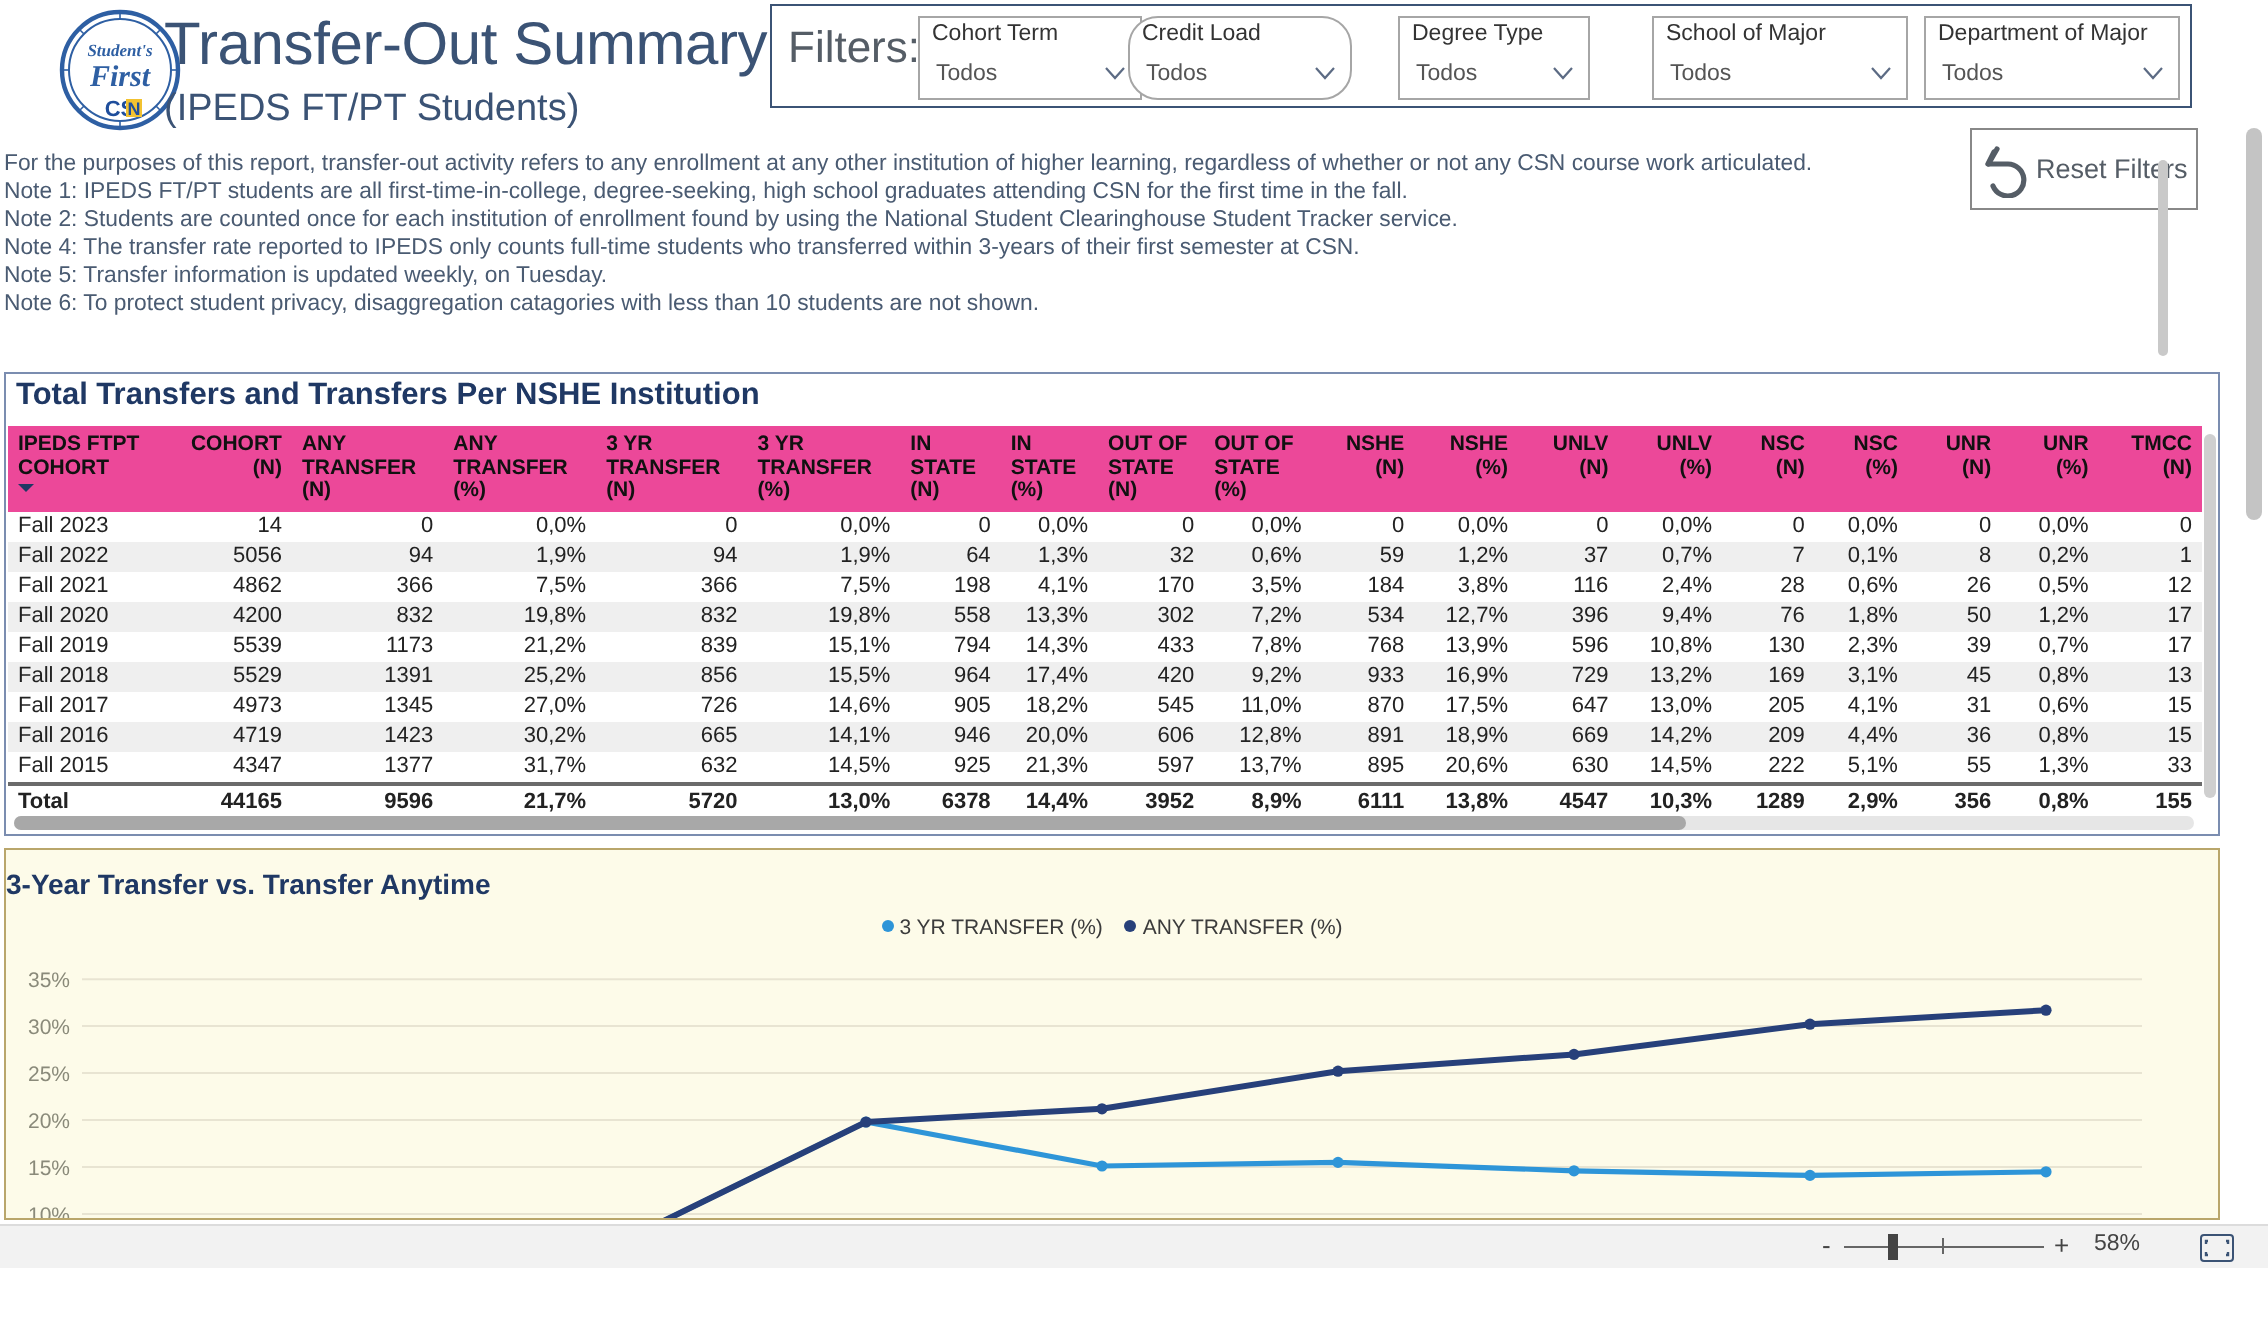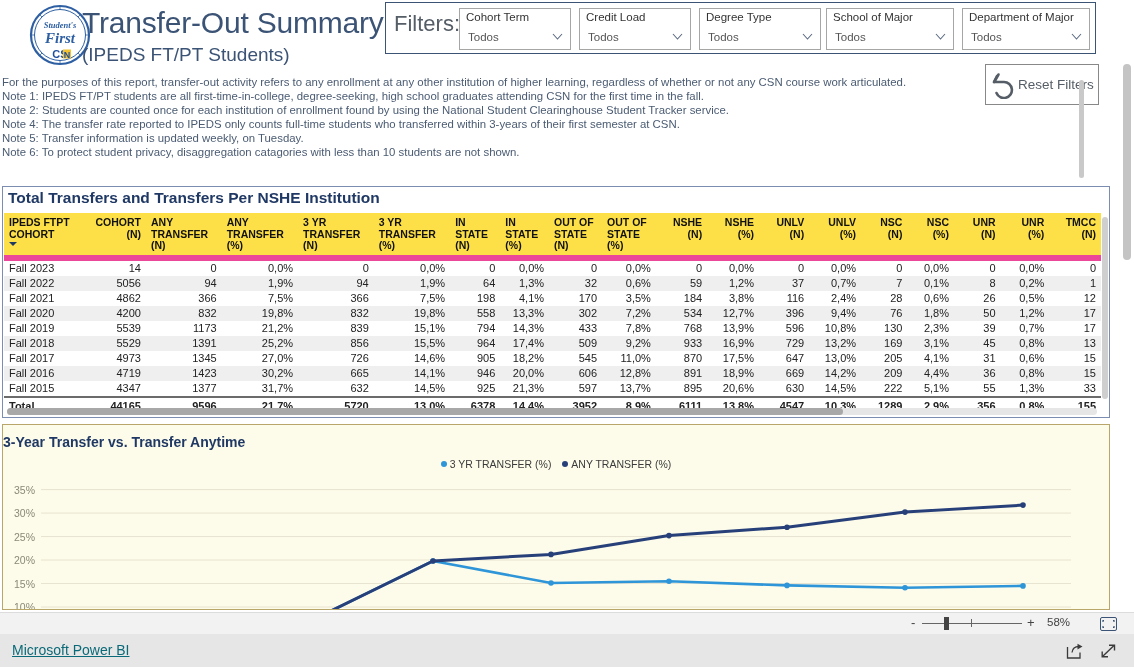--- a/index.html
+++ b/index.html
@@ -87,22 +87,22 @@
   }
   .grid-wrap {
     position:absolute; left:1px; top:26px; width:1097px; height:196px;
     overflow:hidden;
   }
   table.grid { border-collapse:collapse; table-layout:fixed; }
   table.grid th {
     font-size:10.5px; font-weight:bold; color:#111;
     text-align:left; vertical-align:top;
     padding:4px 5px 3px 5px;
-    border-bottom:6px solid #ec4899;
-    background:#fde047;
+    border-bottom:1px solid #ec4899;
+    background:#ec4899;
     height:34px;
     line-height:11.5px;
   }
   table.grid th.num { text-align:right; }
   table.grid td {
     font-size:11px; color:#222;
     padding:1.5px 5px;
     height:15px;
     white-space:nowrap;
   }
@@ -237,31 +237,31 @@
       <div class="filter-box" style="left:73px; width:112px;">
         <div class="filter-title">Cohort Term</div>
         <div class="filter-value">Todos</div>
         <span class="chev">
           <svg viewBox="0 0 11 7">
               <path d="M1 1 L5.5 6 L10 1" fill="none" stroke="#5c6b84" stroke-width="1.1"></path>
             </svg>
         </span>
       </div>
 
-      <div class="filter-box" style="left:193px; width:112px;">
+      <div class="filter-box" style="left:178px; width:112px;border-radius:15px;">
         <div class="filter-title">Credit Load</div>
         <div class="filter-value">Todos</div>
         <span class="chev">
           <svg viewBox="0 0 11 7">
               <path d="M1 1 L5.5 6 L10 1" fill="none" stroke="#5c6b84" stroke-width="1.1"></path>
             </svg>
         </span>
       </div>
 
-      <div class="filter-box" style="left:313px; width:122px;">
+      <div class="filter-box" style="left:313px; width:96px;">
         <div class="filter-title">Degree Type</div>
         <div class="filter-value">Todos</div>
         <span class="chev">
           <svg viewBox="0 0 11 7">
               <path d="M1 1 L5.5 6 L10 1" fill="none" stroke="#5c6b84" stroke-width="1.1"></path>
             </svg>
         </span>
       </div>
 
       <div class="filter-box" style="left:440px; width:128px;">
@@ -466,21 +466,21 @@
             </tr>
             <tr class="alt">
               <td>Fall 2018</td>
               <td class="num">5529</td>
               <td class="num">1391</td>
               <td class="num">25,2%</td>
               <td class="num">856</td>
               <td class="num">15,5%</td>
               <td class="num">964</td>
               <td class="num">17,4%</td>
-              <td class="num">509</td>
+              <td class="num">420</td>
               <td class="num">9,2%</td>
               <td class="num">933</td>
               <td class="num">16,9%</td>
               <td class="num">729</td>
               <td class="num">13,2%</td>
               <td class="num">169</td>
               <td class="num">3,1%</td>
               <td class="num">45</td>
               <td class="num">0,8%</td>
               <td class="num">13</td>
@@ -629,32 +629,15 @@
     <span class="zoom-plus">+</span>
     <span class="zoom-pct">58%</span>
     <span class="fitscreen">
       <svg viewBox="0 0 17 14">
         <rect x="0.5" y="0.5" width="16" height="13" rx="1.5" fill="none" stroke="#3b5375" stroke-width="1"></rect>
         <path d="M4 3.5 L3 3.5 L3 5 M13 3.5 L14 3.5 L14 5 M3 9 L3 10.5 L4 10.5 M14 9 L14 10.5 L13 10.5" fill="none" stroke="#3b5375" stroke-width="1.2"></path>
       </svg>
     </span>
   </div>
 
-  <div class="footer">
-    <span class="pbi-link">Microsoft Power BI</span>
-    <span class="foot-icon share">
-      <svg viewBox="0 0 18 16">
-        <path d="M1.5 4 L1.5 15 L14 15 L14 9.5" fill="none" stroke="#3b3b3b" stroke-width="1.3"></path>
-        <path d="M6 9.5 C6.5 5 9.5 3.5 13 3.5" fill="none" stroke="#3b3b3b" stroke-width="1.3"></path>
-        <path d="M11.5 0.8 L16.5 3.6 L11.5 6.4 Z" fill="#3b3b3b"></path>
-      </svg>
-    </span>
-    <span class="foot-icon expand">
-      <svg viewBox="0 0 18 16">
-        <path d="M2.5 13.5 L14 2.5" stroke="#3b3b3b" stroke-width="1.4" fill="none"></path>
-        <path d="M9 2.2 L14.5 2.2 L14.5 7.6" stroke="#3b3b3b" stroke-width="1.4" fill="none"></path>
-        <path d="M8 13.8 L2.2 13.8 L2.2 8.4" stroke="#3b3b3b" stroke-width="1.4" fill="none"></path>
-      </svg>
-    </span>
-  </div>
 
   <div class="page-scroll"></div>
 </div>
 
 </body></html>

